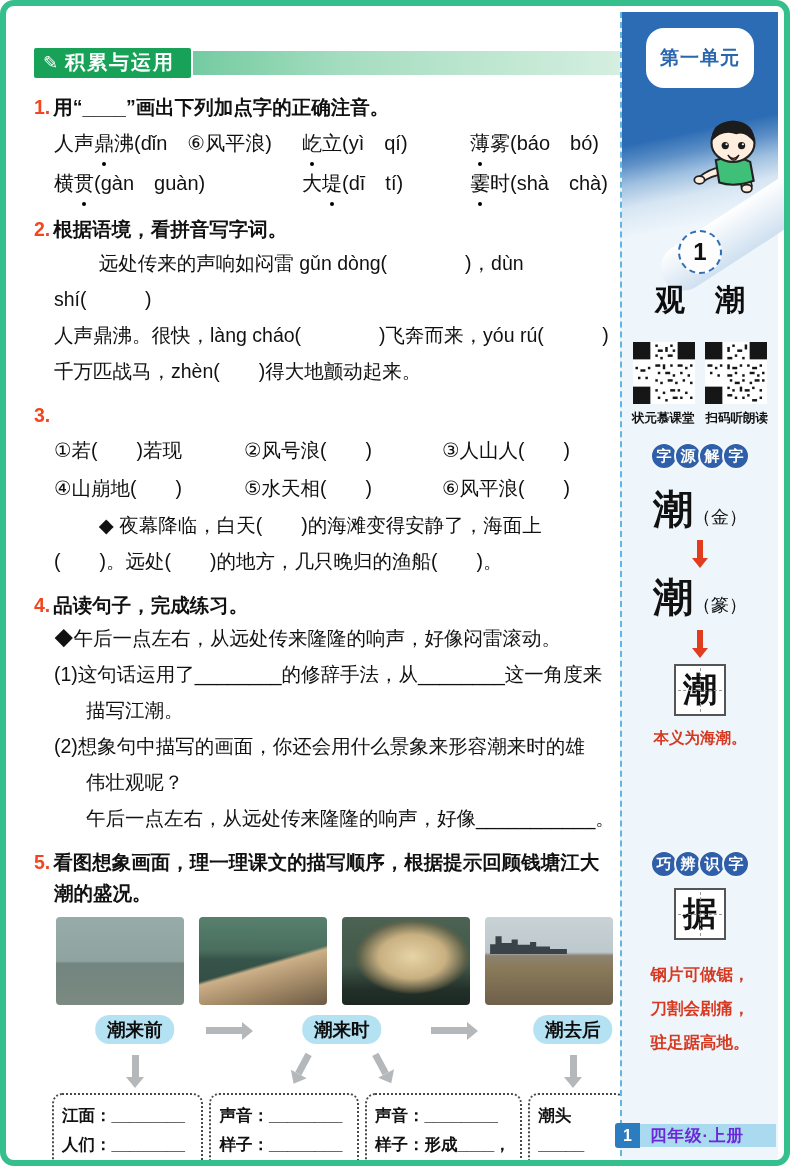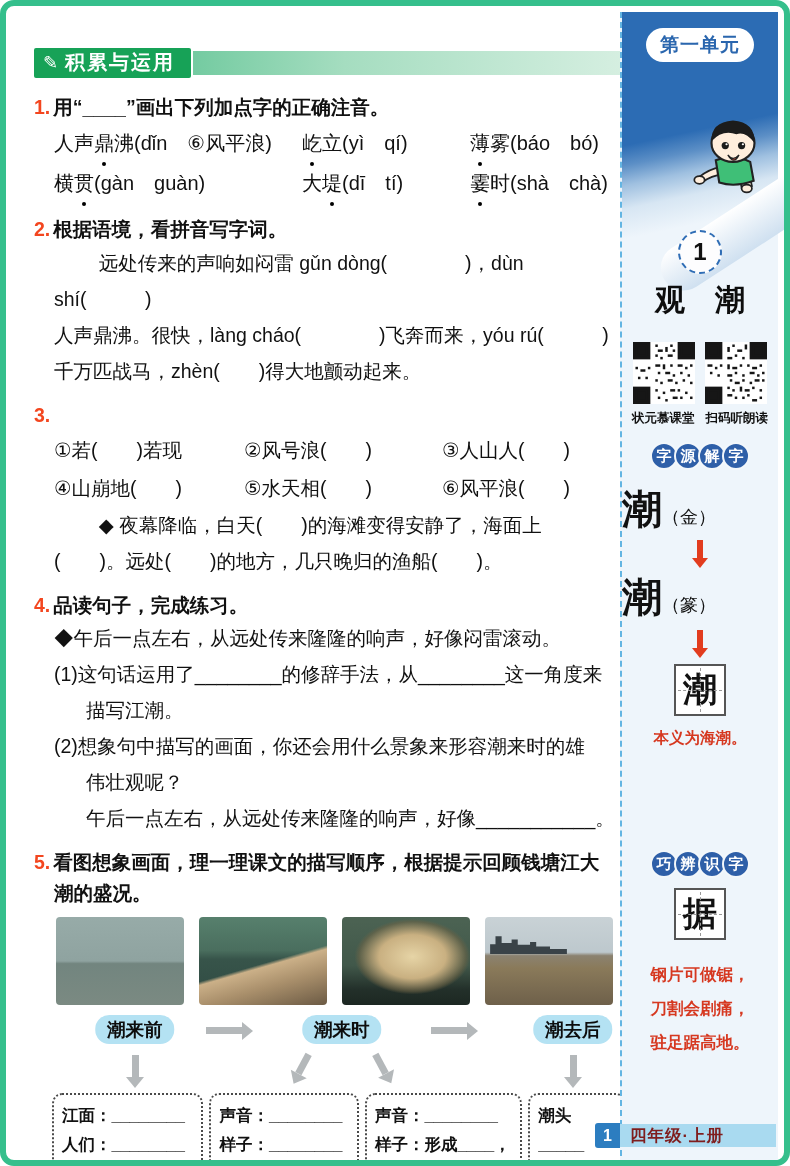--- a/index.html
+++ b/index.html
@@ -76,38 +76,38 @@
 
   
   .sidebar { position:absolute; top:6px; right:6px; width:158px; height:1154px;
              background:#eef5fb; border-left:2px dashed #63b5e2; }
   .sb-top { position:absolute; top:0; left:0; right:0; height:302px;
     background:linear-gradient(168deg,#2c6cb4 0%,#2c6cb4 40%,#5c8fc6 46%,#9fc0e0 52%,#d7e6f3 59%,#eef5fb 68%); }
   .roll { position:absolute; top:196px; right:-52px; width:180px; height:46px; border-radius:23px;
           background:linear-gradient(180deg,#ffffff 0%,#cfe0f0 100%); transform:rotate(-33deg); }
   .unit-pill { position:absolute; top:16px; left:50%; transform:translateX(-50%);
     background:#fff; color:#2a66ae; font-weight:bold; font-size:19px; letter-spacing:1px;
-    padding:4px 14px; border-radius:18px; white-space:nowrap; }
+    padding:17px 14px; border-radius:18px; white-space:nowrap; }
   .boy { position:absolute; top:100px; right:2px; width:86px; }
   .lesson-num { position:absolute; top:218px; left:50%; transform:translateX(-50%);
     width:44px; height:44px; border:2.5px dashed #2f6db5; border-radius:50%; background:#fdfdfe;
     display:flex; align-items:center; justify-content:center; font-size:24px; font-weight:bold; }
   .lesson-title { position:absolute; top:268px; width:100%; text-align:center;
     font-size:30px; font-weight:900; color:#0d0d0d; }
   .qr-row { position:absolute; top:330px; width:100%; display:flex; justify-content:center; gap:10px; }
   .qr { width:62px; height:62px; background:#fff; }
   .qr rect { fill:#161616; }
   .qr-labels { position:absolute; top:398px; width:100%; display:flex; justify-content:center; gap:11px;
     font-size:12.5px; font-weight:bold; }
   .sb-title { position:absolute; width:100%; display:flex; justify-content:center; }
   .cbead { width:28px; height:28px; border-radius:50%; background:#2e5fa8; color:#fff;
     font-size:15px; font-weight:bold; display:flex; align-items:center; justify-content:center;
     margin:0 -2px; border:2px solid #f2f7fb; }
   .t-etym { top:430px; } .t-disc { top:838px; }
-  .stage { position:absolute; width:100%; }
+  .stage { position:absolute; width:100%; text-align:center; }
   .ancient { font-family:"DejaVu Serif","Liberation Serif",serif; font-size:40px; font-weight:bold; }
   .stage-label { font-size:18px; }
   .st1 { top:470px; } .st2 { top:558px; }
   .red-arrow { position:absolute; left:50%; transform:translateX(-50%); width:6px; height:18px; background:#e23c1e; }
   .red-arrow::after { content:""; position:absolute; top:100%; left:50%; transform:translateX(-50%);
     border:8px solid transparent; border-top:10px solid #e23c1e; }
   .ra1 { top:528px; } .ra2 { top:618px; }
   .hanzi-wrap { position:absolute; width:100%; display:flex; justify-content:center; }
   .hz-etym { top:652px; } .hz-disc { top:876px; }
   .hanzi-box { position:relative; width:52px; height:52px; border:2px solid #555; background:#fff;
@@ -118,21 +118,21 @@
   .etym-note { position:absolute; top:716px; width:100%; text-align:center;
     color:#d63820; font-weight:bold; font-size:15.5px; }
   .rhyme { position:absolute; top:946px; width:100%; text-align:center;
     color:#d63820; font-weight:bold; font-size:16.5px; line-height:34px;
     font-family:"Liberation Serif","DejaVu Serif",serif; }
 
   
   .footer { position:absolute; right:8px; bottom:12px; display:flex; align-items:center; z-index:5; }
   .pgsq { width:25px; height:25px; background:#2c7dc0; color:#fff; font-weight:bold; font-size:16px;
     display:flex; align-items:center; justify-content:center; border-radius:3px 0 0 3px; }
-  .pgband { width:156px; height:23px; background:#a9daf0; color:#7f1d1d; font-weight:bold;
+  .pgband { width:136px; height:23px; background:#a9daf0; color:#6d28d9; font-weight:bold;
     font-size:16.5px; display:flex; align-items:center; padding-left:10px; letter-spacing:1px; }
 </style>
 </head>
 <body>
 
 <div class="page">
 
   <div class="main">
 
     <div class="banner">

